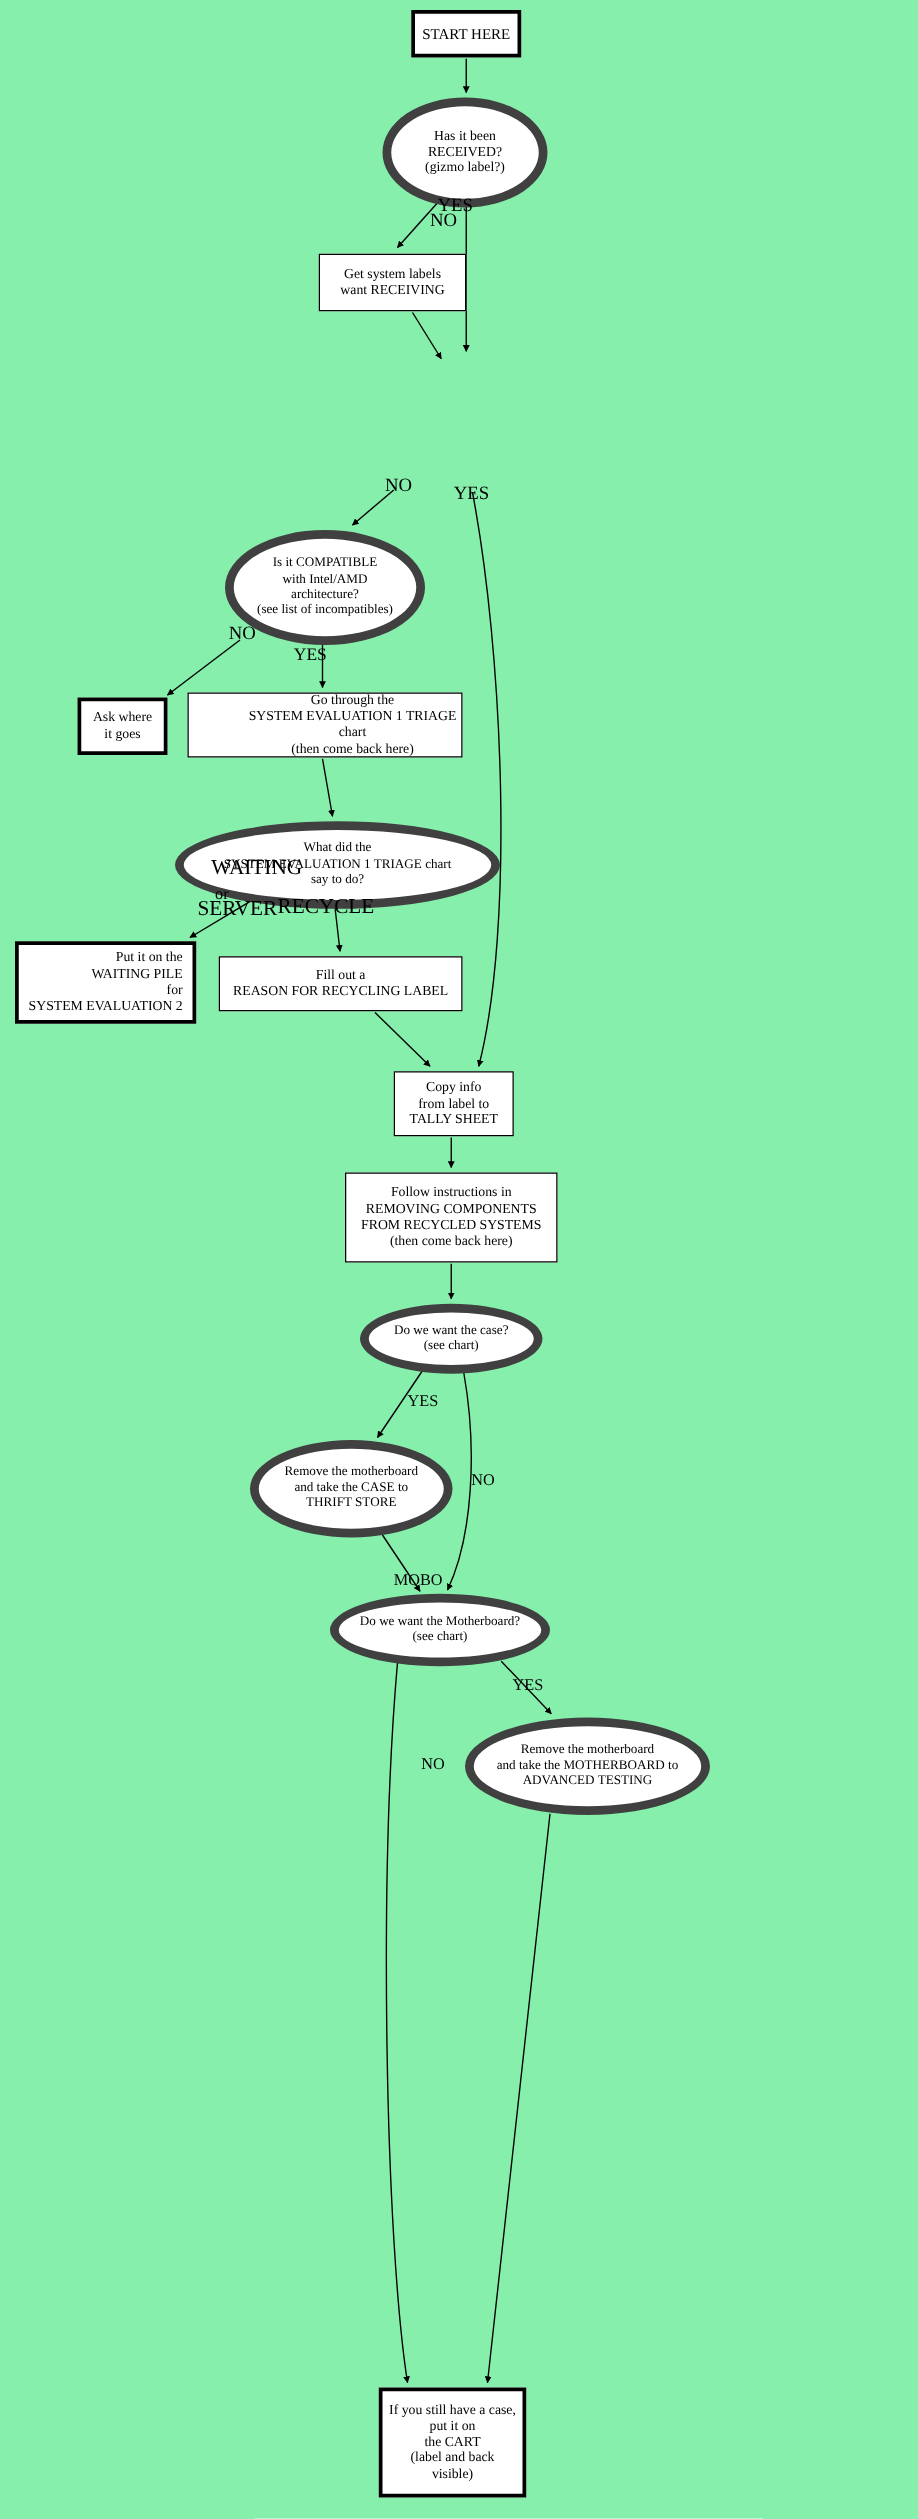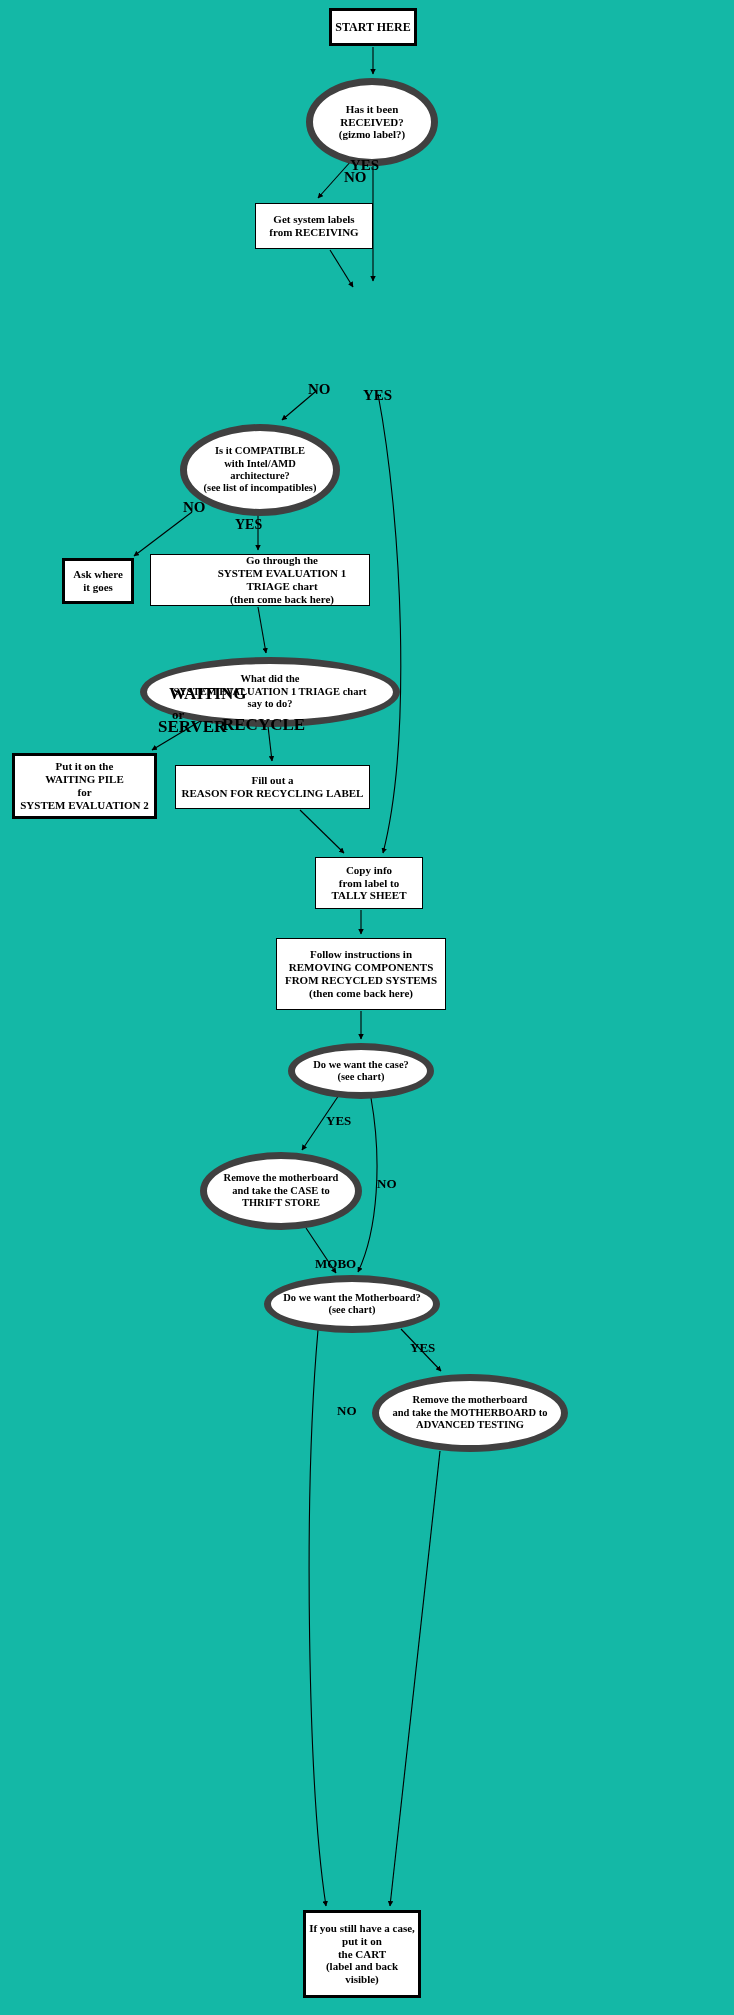--- a/index.html
+++ b/index.html
@@ -9,22 +9,21 @@
   }
   body {
     font-family: "Liberation Serif", "DejaVu Serif", serif;
     color: #000000;
   }
   #chart-root {
     position: relative;
     width: 734px;
     height: 2015px;
     overflow: hidden;
-    background: #14b8a6;
-    font-weight: bold;
+    background: #86efac;
   }
   #edges-layer {
     position: absolute;
     left: 0;
     top: 0;
     width: 734px;
     height: 2015px;
     pointer-events: none;
   }
   .node {
@@ -109,40 +108,40 @@
 
       <path d="M 440,1451 L 390,1906"></path>
     </g>
   </svg>
 
   <div class="node box thick" style="left: 329px; top: 8px; width: 88px; height: 38px; font-size: 12px;">START HERE</div>
   <div class="node ellipse" style="left: 306px; top: 78px; width: 132px; height: 88px; font-size: 11px;">Has it been
 RECEIVED?
 (gizmo label?)</div>
   <div class="node box" style="left: 255px; top: 203px; width: 118px; height: 46px; font-size: 11px;">Get system labels
-from RECEIVING</div>
+want RECEIVING</div>
   <div class="node ellipse" style="left: 180px; top: 424px; width: 160px; height: 92px; font-size: 10.5px;">Is it COMPATIBLE
 with Intel/AMD
 architecture?
 (see list of incompatibles)</div>
   <div class="node box thick" style="left: 62px; top: 558px; width: 72px; height: 46px; font-size: 11px;">Ask where
 it goes</div>
   <div class="node box" style="left: 150px; top: 554px; width: 220px; height: 52px; font-size: 11px; padding-left: 44px;">Go through the
 SYSTEM EVALUATION 1 TRIAGE chart
 (then come back here)</div>
   <div class="node ellipse" style="left: 140px; top: 657px; width: 260px; height: 70px; font-size: 10.5px;">What did the
 SYSTEM EVALUATION 1 TRIAGE chart
 say to do?</div>
-  <div class="node box thick" style="left: 12px; top: 753px; width: 145px; height: 66px; font-size: 11px;">Put it on the
+  <div class="node box thick" style="left: 12px; top: 753px; width: 145px; height: 66px; font-size: 11px; text-align: right;">Put it on the
 WAITING PILE
 for
 SYSTEM EVALUATION 2</div>
   <div class="node box" style="left: 175px; top: 765px; width: 195px; height: 44px; font-size: 11px;">Fill out a
 REASON FOR RECYCLING LABEL</div>
-  <div class="node box" style="left: 315px; top: 857px; width: 108px; height: 52px; font-size: 11px;">Copy info
+  <div class="node box" style="left: 315px; top: 857px; width: 96px; height: 52px; font-size: 11px;">Copy info
 from label to
 TALLY SHEET</div>
   <div class="node box" style="left: 276px; top: 938px; width: 170px; height: 72px; font-size: 11px;">Follow instructions in
 REMOVING COMPONENTS
 FROM RECYCLED SYSTEMS
 (then come back here)</div>
   <div class="node ellipse" style="left: 288px; top: 1043px; width: 146px; height: 56px; font-size: 10.5px;">Do we want the case?
 (see chart)</div>
   <div class="node ellipse" style="left: 200px; top: 1152px; width: 162px; height: 78px; font-size: 10.5px;">Remove the motherboard
 and take the CASE to

